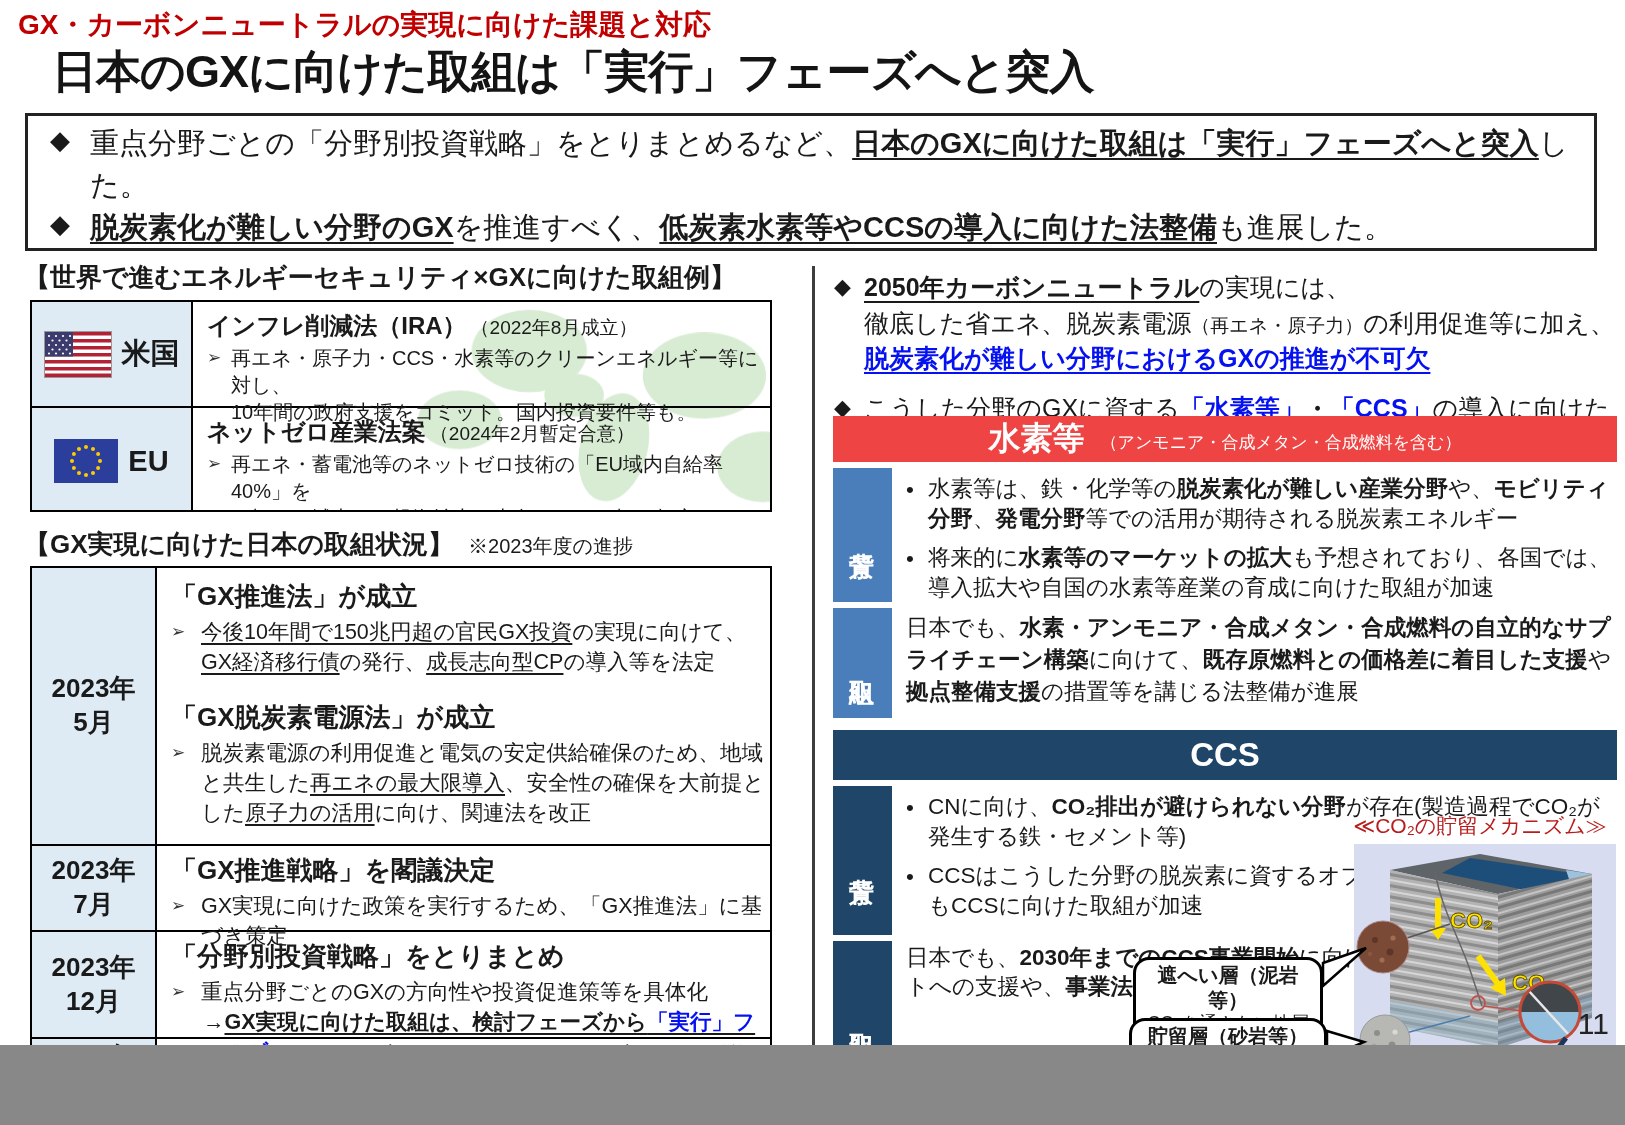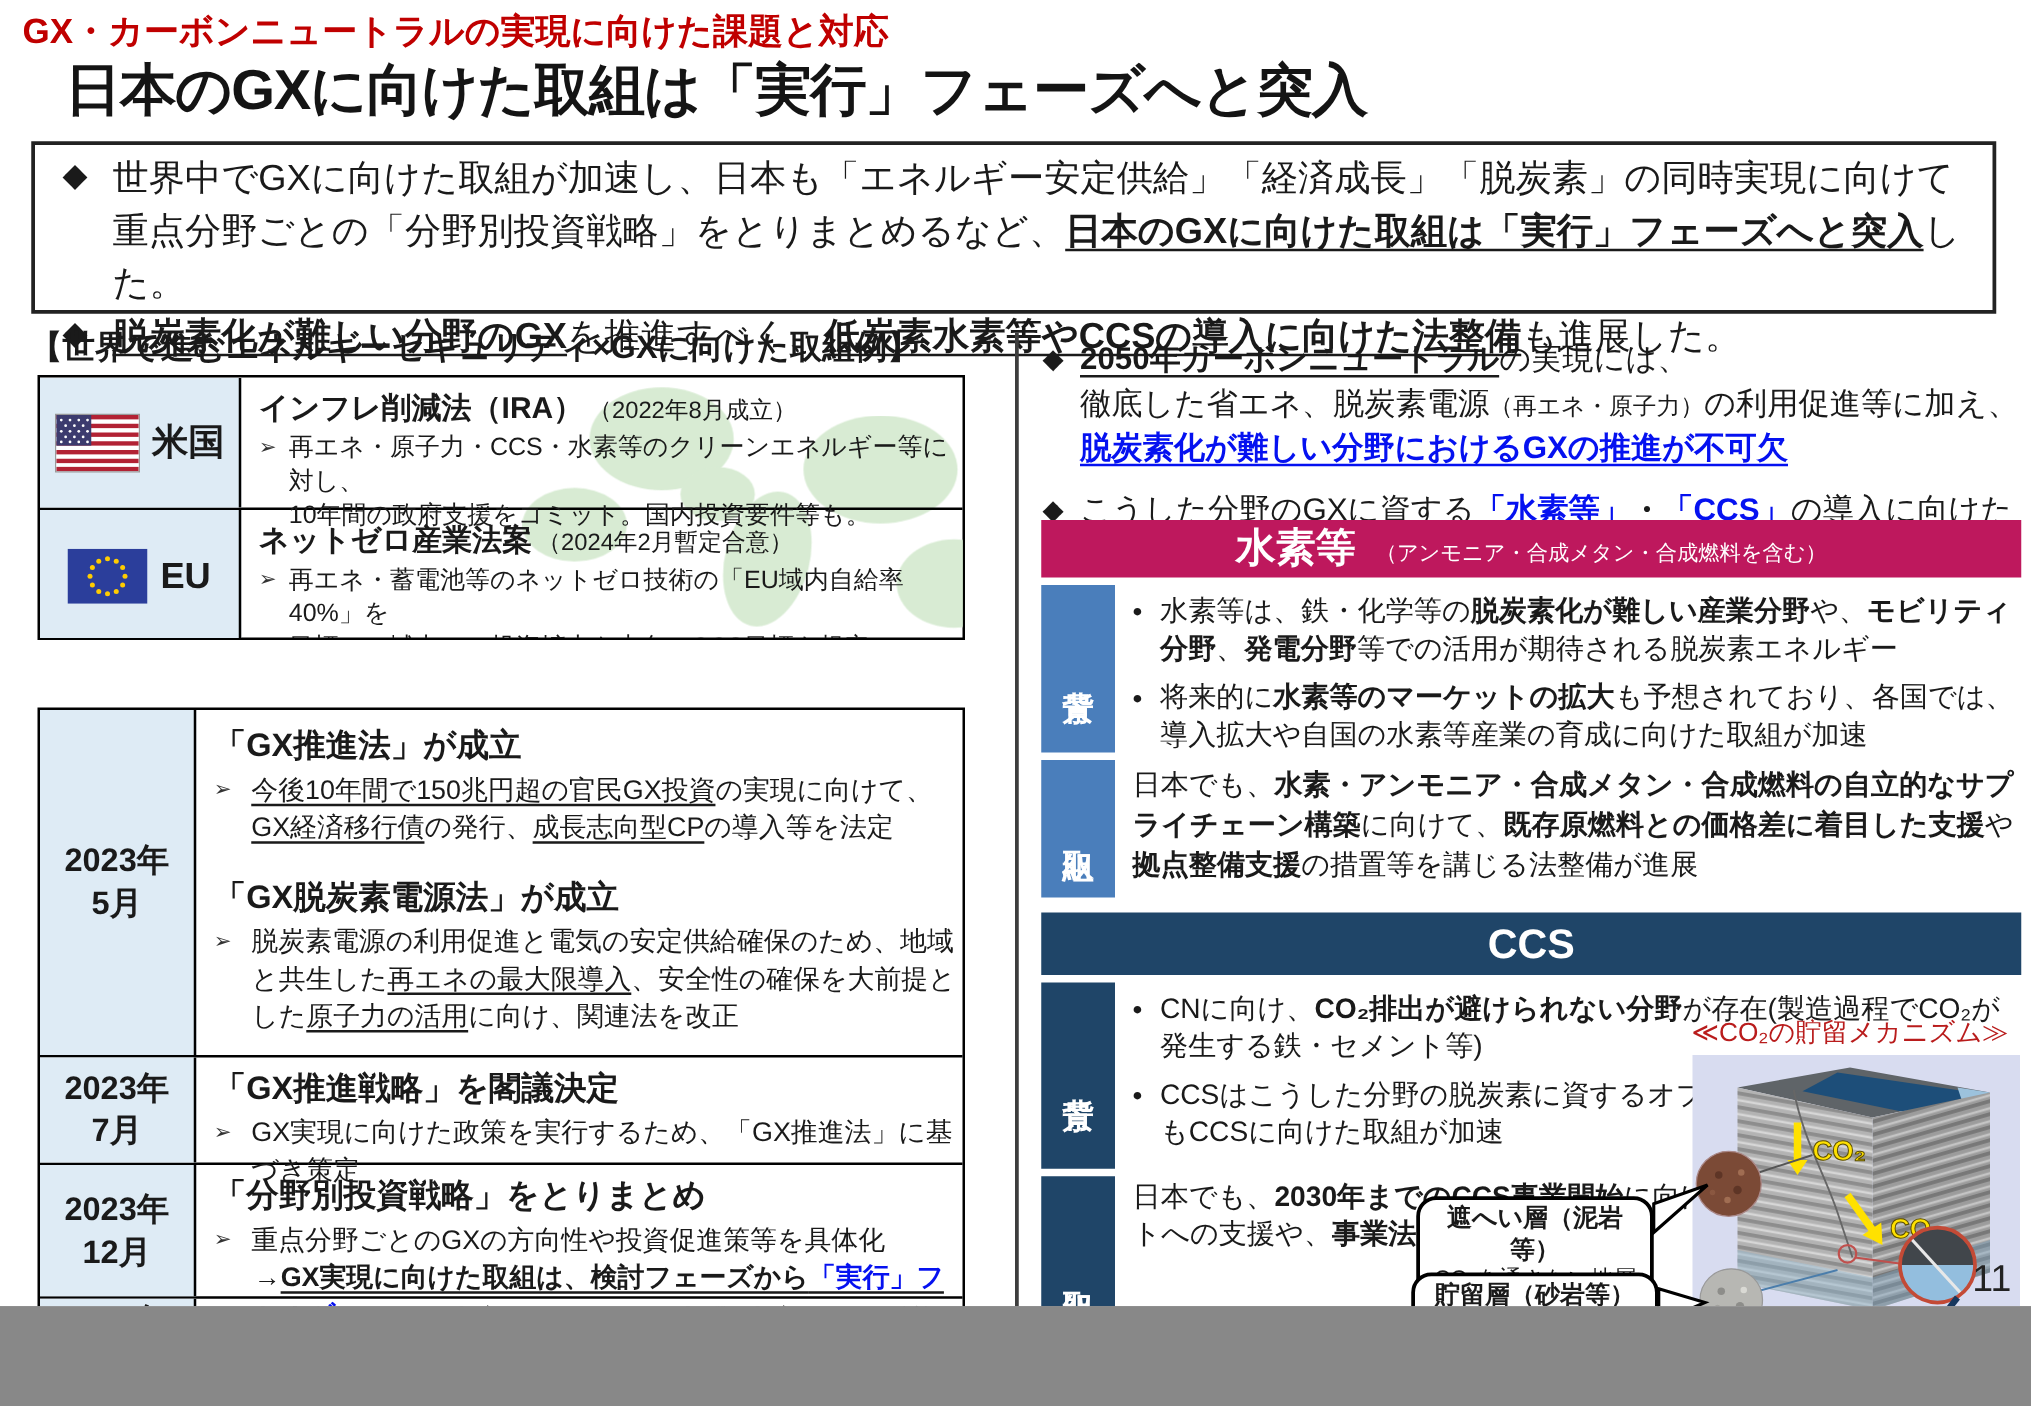--- a/index.html
+++ b/index.html
@@ -48,21 +48,21 @@
   
   .divider{left:812px;top:266px;width:3px;height:846px;background:#3d3d3d;}
   .ri{left:834px;top:270px;width:786px;font-size:25px;line-height:1.42;}
   .ri .dia{position:absolute;left:0;top:1px;font-size:22px;}
   .ri-item{position:relative;padding-left:30px;}
   .small{font-size:19px;}
 
   .hbox{left:833px;top:416px;width:784px;}
   .cbox{left:833px;top:730px;width:784px;}
   .boxhead{color:#fff;display:flex;align-items:center;justify-content:center;}
-  .hhead{height:46px;background:#be185d;gap:16px;}
+  .hhead{height:46px;background:#ef4444;gap:16px;}
   .chead{height:50px;background:#1F4568;font-size:33px;font-weight:bold;}
   .htitle{font-size:32px;font-weight:bold;}
   .hsub{font-size:17px;margin-top:6px;}
   .box-row{display:flex;margin-top:6px;}
   .side{flex:0 0 59px;color:#fff;font-weight:bold;font-size:25px;display:flex;align-items:center;justify-content:center;
         writing-mode:vertical-rl;text-orientation:upright;letter-spacing:3px;}
   .hbox .side{background:#4A7EBB;}
   .cbox .side{background:#1F4568;}
   .rc{flex:1;padding:6px 4px 0 14px;box-sizing:border-box;}
   .hb{display:flex;font-size:22.5px;line-height:1.33;margin-bottom:9px;}
@@ -85,21 +85,20 @@
 <body>
 
 <div class="slide">
 
   <div class="abs kicker">GX・カーボンニュートラルの実現に向けた課題と対応</div>
   <div class="abs pagetitle">日本のGXに向けた取組は「実行」フェーズへと突入</div>
 
   <div class="abs summary">
     <div class="sum-item">
       <span class="dia">◆</span>
-      <div><span>世界中でGXに向けた取組が加速し、日本も「エネルギー安定供給」「経済成長」「脱炭素」の同時実現に向けて</span></div>
       <div><span>重点分野ごとの「分野別投資戦略」をとりまとめるなど、</span><span class="bu">日本のGXに向けた取組は「実行」フェーズへと突入</span><span>した。</span></div>
     </div>
     <div class="sum-item">
       <span class="dia">◆</span>
       <div><span class="bu">脱炭素化が難しい分野のGX</span><span>を推進すべく、</span><span class="bu">低炭素水素等やCCSの導入に向けた法整備</span><span>も進展した。</span></div>
     </div>
   </div>
 
   <div class="abs sec-head" style="left:24px;top:260px;">【世界で進むエネルギーセキュリティ×GXに向けた取組例】</div>
 
@@ -189,20 +188,23 @@
           <span class="law">ネットゼロ産業法案</span><span class="lawnote">（2024年2月暫定合意）</span>
         </div>
         <div class="wb">
           <span class="mk">➢</span>
           <span><span>再エネ・蓄電池等のネットゼロ技術の「EU域内自給率40%」を</span><br><span>目標に、域内への投資拡大を志向。CCS目標も規定。</span></span>
         </div>
       </div>
     </div>
   </div>
 
+  <div class="abs sec-head" style="left:24px;top:527px;">
+    <span>【GX実現に向けた日本の取組状況】</span><span class="sec-note">※2023年度の進捗</span>
+  </div>
 
   <div class="abs jtable">
     <div class="jrow" style="height:276px;">
       <div class="datecell">
         <span>2023年</span>
           <span>5月</span>
       </div>
       <div class="jcontent">
         <div class="jtitle">「GX推進法」が成立</div>
         <div class="jb">

